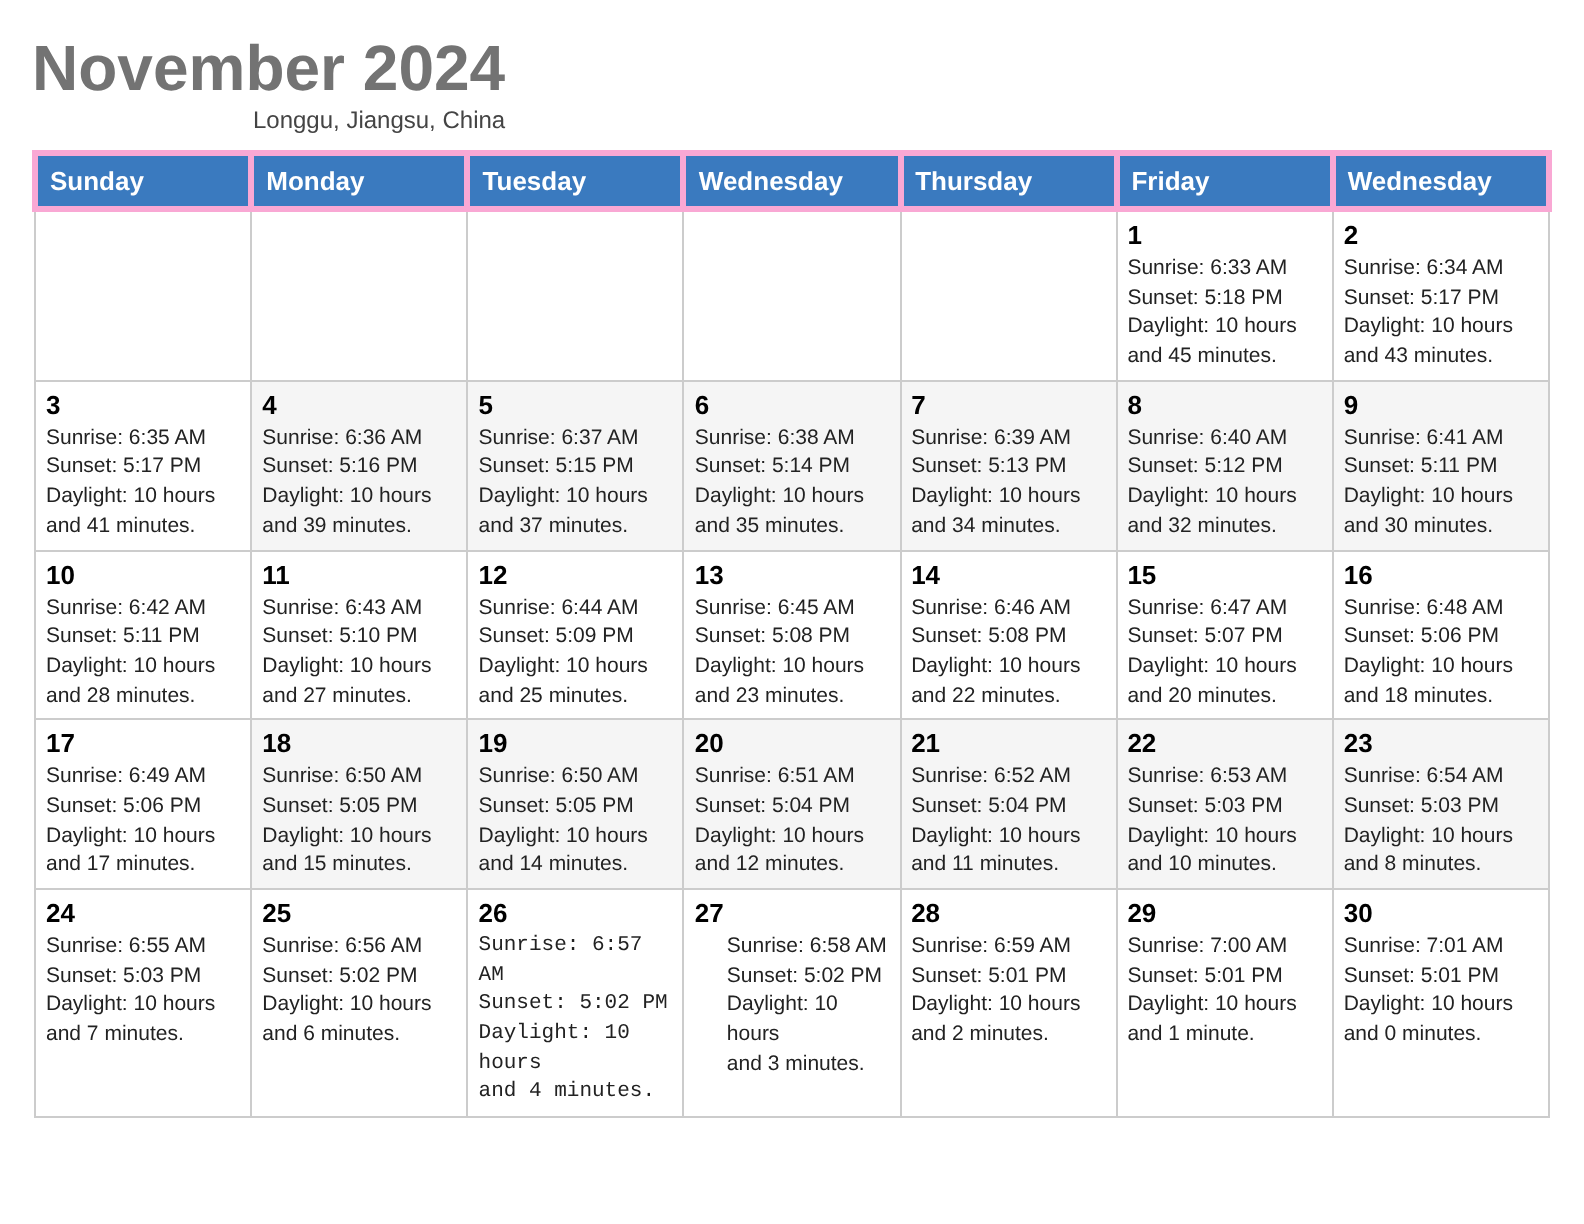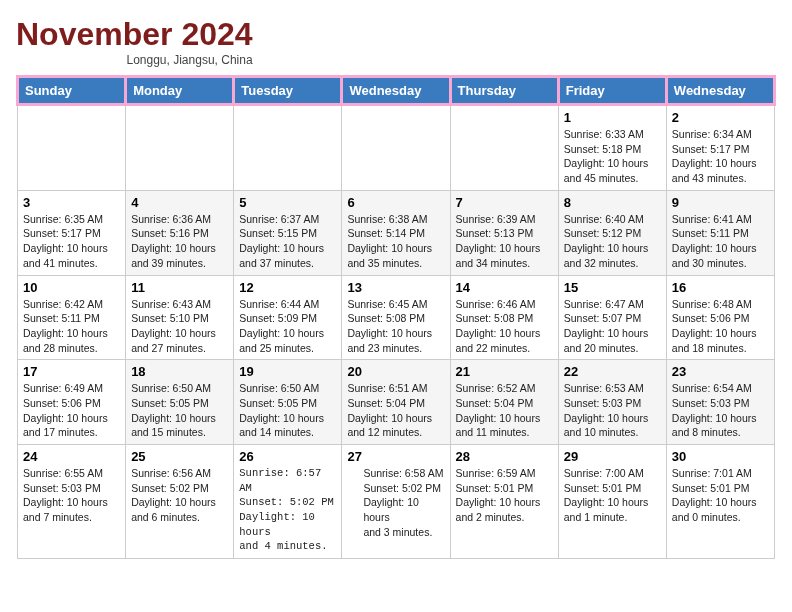--- a/index.html
+++ b/index.html
@@ -20,21 +20,21 @@
       display: flex;
       align-items: center;
       gap: 4px;
     }
     .title-block {
       text-align: right;
     }
     .month-title {
       font-size: 32px;
       font-weight: bold;
-      color: #7f1d1d;
+      color: #737373;
     }
     .location {
       font-size: 12px;
       color: #444;
     }
     .calendar {
       width: 100%;
       border-collapse: collapse;
       font-size: 11px;
     }

